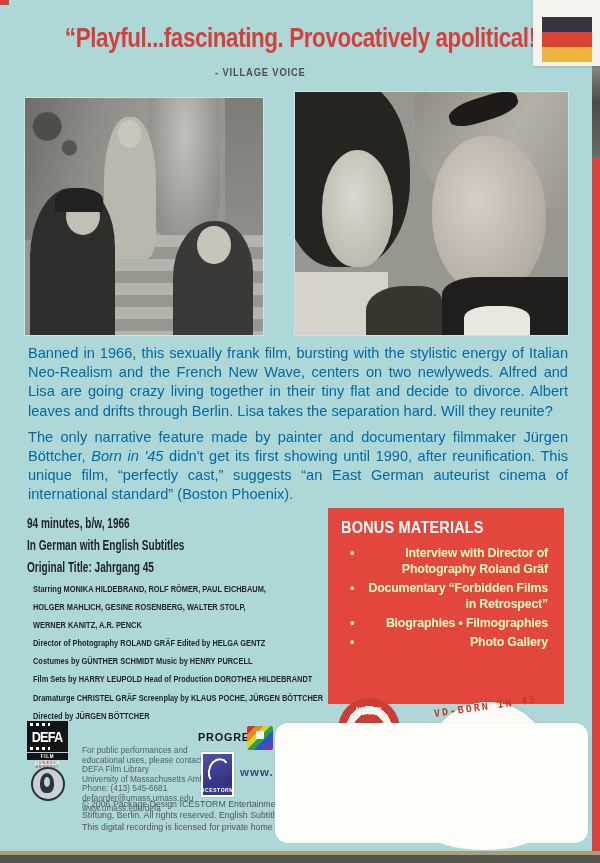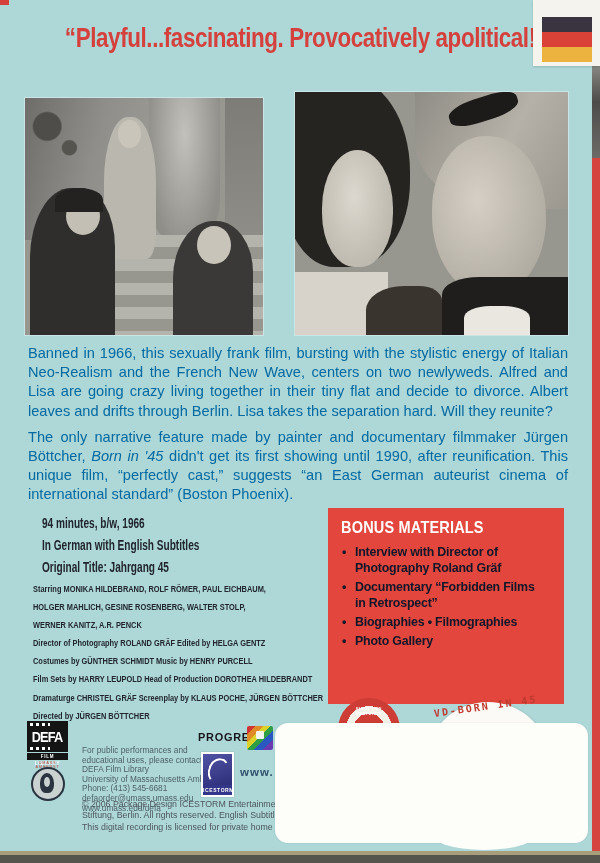--- a/index.html
+++ b/index.html
@@ -67,30 +67,30 @@
   .pr-shoulder{position:absolute;left:26%;bottom:0;width:28%;height:20%;background:#3a342e;border-radius:50% 30% 0 0;}
 
   
   .synopsis{left:28px;top:344px;width:540px;color:#0369a1;font-size:14.6px;line-height:19.2px;text-align:justify;}
   .synopsis p{margin:0 0 7px 0;}
   .italic{font-style:italic;}
 
   
   .info-line{white-space:nowrap;font-weight:bold;font-size:14px;line-height:22px;color:#20252d;
     transform:scaleX(0.72);transform-origin:left center;}
-  .info-block{left:42px;top:512px;}
+  .info-block{left:27px;top:512px;}
   .credit-block{left:33px;top:580px;}
   .credit-line{white-space:nowrap;font-weight:bold;font-size:9.5px;line-height:18.1px;color:#21262e;
     transform:scaleX(0.78);transform-origin:left center;}
 
   
   .bonus-box{left:328px;top:508px;width:236px;height:196px;background:#e3463c;padding:10px 8px 0 13px;}
   .bonus-title{font-weight:bold;font-size:16.5px;color:#fff;letter-spacing:0.2px;
     transform:scaleX(0.88);transform-origin:left center;white-space:nowrap;margin-bottom:7px;}
-  .bonus-list{list-style:none;margin:0;padding:0;color:#0f172a;font-weight:bold;font-size:12.4px;line-height:16.2px;letter-spacing:-0.2px;}
+  .bonus-list{list-style:none;margin:8px;padding:0;color:#fef9c3;font-weight:bold;font-size:12.4px;line-height:16.2px;letter-spacing:-0.2px;text-align:right;}
   .bonus-list li{position:relative;padding-left:14px;margin-bottom:2.5px;white-space:pre-line;}
   .bonus-list li:before{content:"\2022";position:absolute;left:1px;top:0;}
 
   
   .disc-stamp{left:425px;top:702px;width:126px;height:126px;border-radius:50%;background:#fbfaf6;box-shadow:0 0 3px rgba(0,0,0,.12);}
   .disc-stamp-text{left:434px;top:708px;transform:rotate(-8deg);transform-origin:left center;
     font-family:"DejaVu Sans Mono", monospace;font-weight:bold;font-size:10px;letter-spacing:2px;color:#bf3a30;white-space:nowrap;}
   .firstrun-badge{left:338px;top:698px;width:62px;height:62px;border-radius:50%;
     background:radial-gradient(closest-side,#cd3d35 0 50%,#f4f1e9 50% 74%,#cd3d35 74% 100%);}
   .firstrun-text{left:347px;top:706px;width:44px;font-size:4px;font-weight:bold;color:#fff;text-align:center;letter-spacing:0.5px;}
@@ -136,20 +136,23 @@
 </head>
 <body>
 
 <div id="cover">
 
   <div class="abs corner-speck"></div>
 
   <div class="abs headline-wrap">
     <div class="headline">“Playful...fascinating. Provocatively apolitical!</div>
   </div>
+  <div class="abs attribution-wrap">
+    <span class="attribution">- VILLAGE VOICE</span>
+  </div>
 
   <div class="abs photo photo-left">
     <div class="pl-wall"></div>
     <div class="pl-column"></div>
     <div class="pl-brick"></div>
     <div class="pl-steps"></div>
     <div class="pl-man-stand"></div>
     <div class="pl-man-left"></div>
     <div class="pl-man-right"></div>
   </div>

